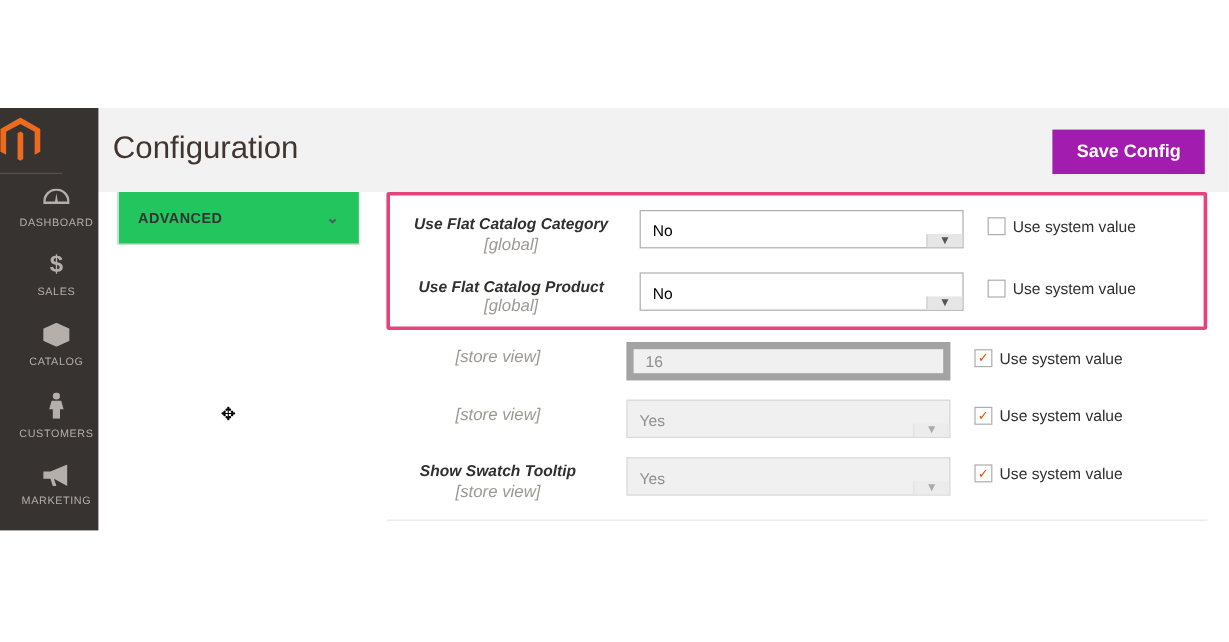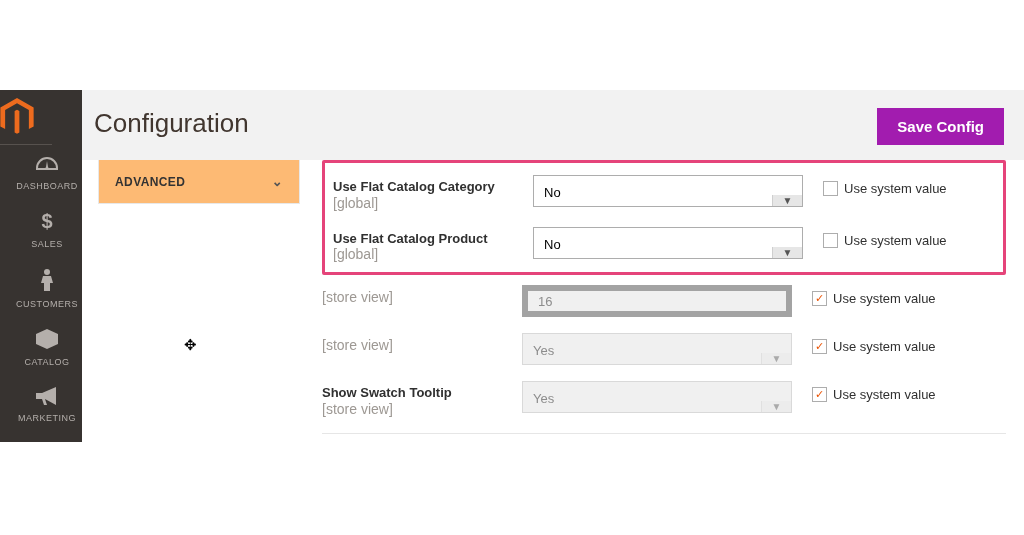--- a/index.html
+++ b/index.html
@@ -89,21 +89,21 @@
     background: #fff;
     display: flex;
   }
   .config-nav {
     width: 230px;
     padding: 0 12px 0 16px;
   }
   .config-section {
     border: 1px solid #e8e8e8;
     border-top: none;
-    background: #fdba74;
+    background: #22c55e;
     padding: 14px 16px;
     display: flex;
     justify-content: space-between;
     align-items: center;
     cursor: pointer;
     font-weight: 700;
     font-size: 12px;
     letter-spacing: 0.4px;
     color: #333;
   }
@@ -119,23 +119,24 @@
     margin-bottom: 10px;
   }
   .field-row {
     display: flex;
     align-items: flex-start;
     margin-bottom: 16px;
   }
   .field-row:last-child { margin-bottom: 0; }
   .field-label-wrap {
     width: 200px;
-    text-align: left;
+    text-align: center;
     padding-right: 14px;
     padding-top: 4px;
+    font-style: italic;
   }
   .field-label {
     font-size: 13px;
     font-weight: 700;
     color: #303030;
     display: block;
     line-height: 1.2;
   }
   .field-scope {
     font-size: 14px;
@@ -233,31 +234,31 @@
         </svg>
       <span class="nav-label">DASHBOARD</span>
     </div>
 
     <div class="nav-item">
       <span class="nav-icon" style="font-size:20px;font-weight:700;line-height:1;">$</span>
       <span class="nav-label">SALES</span>
     </div>
 
     <div class="nav-item">
+      <svg class="nav-icon" width="22" height="20" viewBox="0 0 22 20">
+          <path fill="#b4afab" d="M11 0 L22 5 L22 15 L11 20 L0 15 L0 5 Z M2 6.5 L11 10.5 L11 17.5 L2 13.5 Z M20 6.5 L20 13.5 L11 17.5 L11 10.5 Z M11 2 L19 5.5 L11 9 L3 5.5 Z"></path>
+        </svg>
+      <span class="nav-label">CATALOG</span>
+    </div>
+
+    <div class="nav-item">
       <svg class="nav-icon" width="14" height="22" viewBox="0 0 14 22">
           <path fill="#b4afab" d="M7 0 a3 3 0 1 1 0 6 a3 3 0 1 1 0 -6 z M3 7 h8 l2 7 h-3 l0 8 h-6 l0 -8 h-3 z"></path>
         </svg>
       <span class="nav-label">CUSTOMERS</span>
-    </div>
-
-    <div class="nav-item">
-      <svg class="nav-icon" width="22" height="20" viewBox="0 0 22 20">
-          <path fill="#b4afab" d="M11 0 L22 5 L22 15 L11 20 L0 15 L0 5 Z M2 6.5 L11 10.5 L11 17.5 L2 13.5 Z M20 6.5 L20 13.5 L11 17.5 L11 10.5 Z M11 2 L19 5.5 L11 9 L3 5.5 Z"></path>
-        </svg>
-      <span class="nav-label">CATALOG</span>
     </div>
 
     <div class="nav-item">
       <svg class="nav-icon" width="22" height="18" viewBox="0 0 22 18">
           <path fill="#b4afab" d="M20 0 L6 6 L0 6 L0 12 L6 12 L8 18 L11 18 L9 12 L20 18 Z"></path>
         </svg>
       <span class="nav-label">MARKETING</span>
     </div>
   </div>
 

